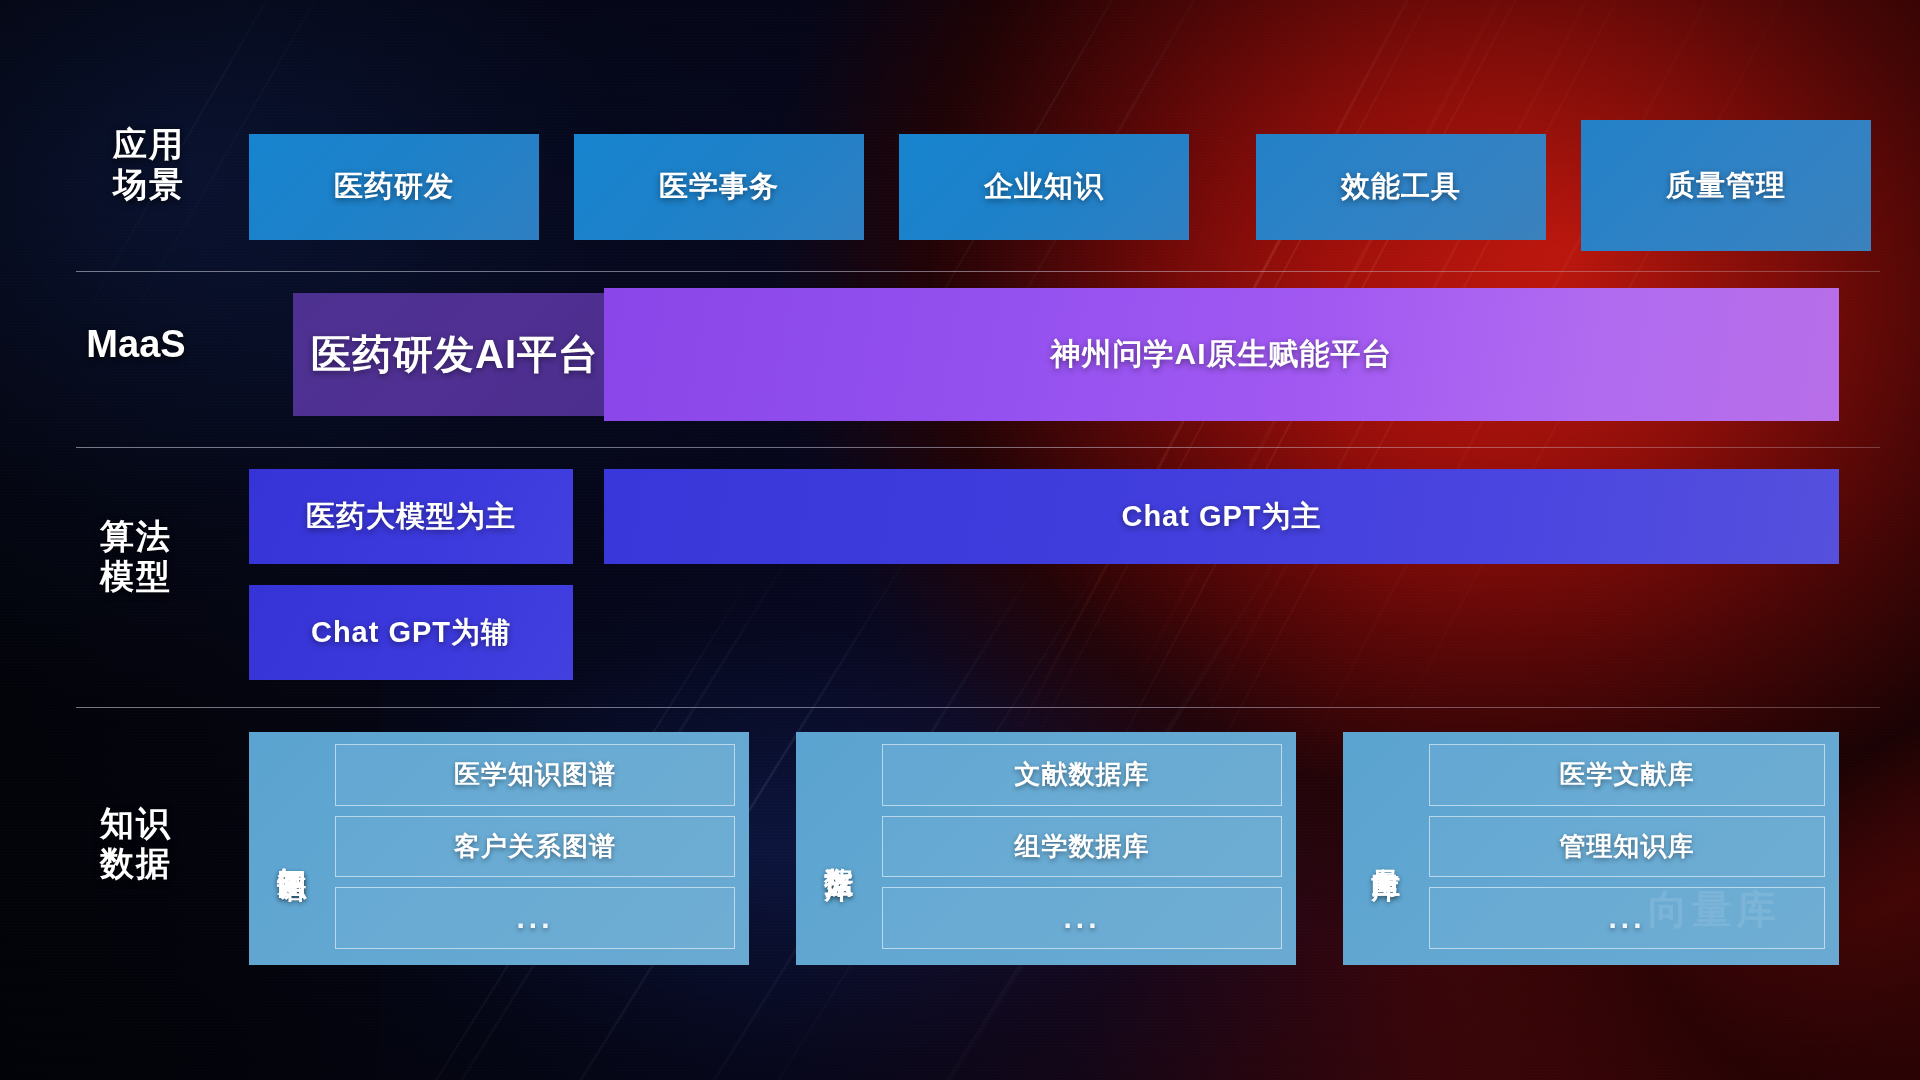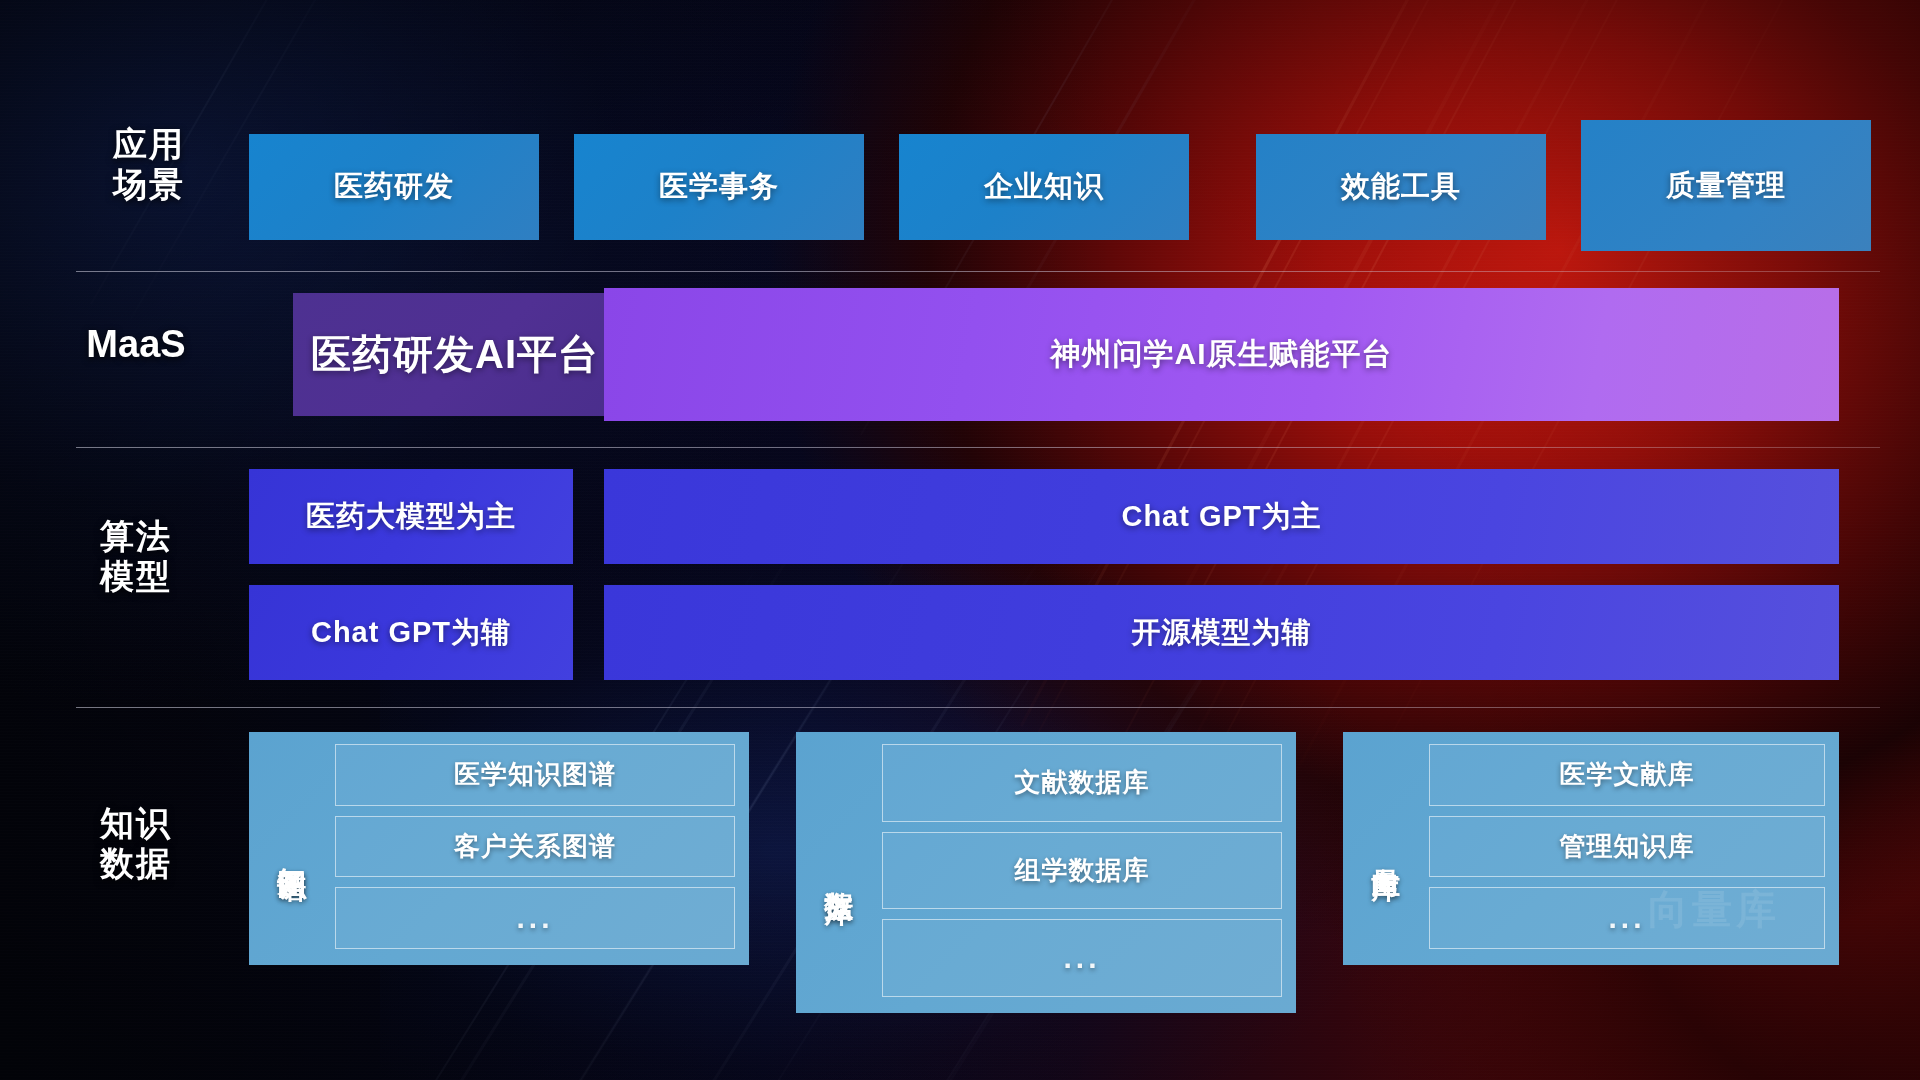--- a/index.html
+++ b/index.html
@@ -217,37 +217,36 @@
 
     <div class="divider" style="left:76px; top:447px; width:1804px;"></div>
 
     <div class="row-label" id="label-algorithm" style="left:76px; top:516px; width:120px; font-size:34px;">算法
 模型</div>
 
     <div class="card algo-card" style="left:249px; top:469px; width:324px; height:95px;">医药大模型为主</div>
     <div class="card algo-wide" style="left:604px; top:469px; width:1235px; height:95px;">Chat GPT为主</div>
 
     <div class="card algo-card" style="left:249px; top:585px; width:324px; height:95px;">Chat GPT为辅</div>
-    <div class="card algo-wide" style="left:604px; top:585px; width:1235px; height:95px;">开源模型为辅</div>
 
     <div class="divider" style="left:76px; top:707px; width:1804px;"></div>
 
     <div class="row-label" id="label-knowledge" style="left:76px; top:803px; width:120px; font-size:34px;">知识
 数据</div>
 
     <div class="kpanel" style="left:249px; top:732px; width:500px; height:233px;">
       <div class="kpanel-title">知识图谱</div>
       <div class="kpanel-items">
         <div class="kitem">医学知识图谱</div>
         <div class="kitem">客户关系图谱</div>
         <div class="kitem ellipsis">...</div>
       </div>
     </div>
 
-    <div class="kpanel" style="left:796px; top:732px; width:500px; height:281px;">
+    <div class="kpanel" style="left:796px; top:732px; width:500px; height:233px;">
       <div class="kpanel-title">数据库</div>
       <div class="kpanel-items">
         <div class="kitem">文献数据库</div>
         <div class="kitem">组学数据库</div>
         <div class="kitem ellipsis">...</div>
       </div>
     </div>
 
     <div class="kpanel" style="left:1343px; top:732px; width:496px; height:233px;">
       <div class="kpanel-title">向量库</div>

